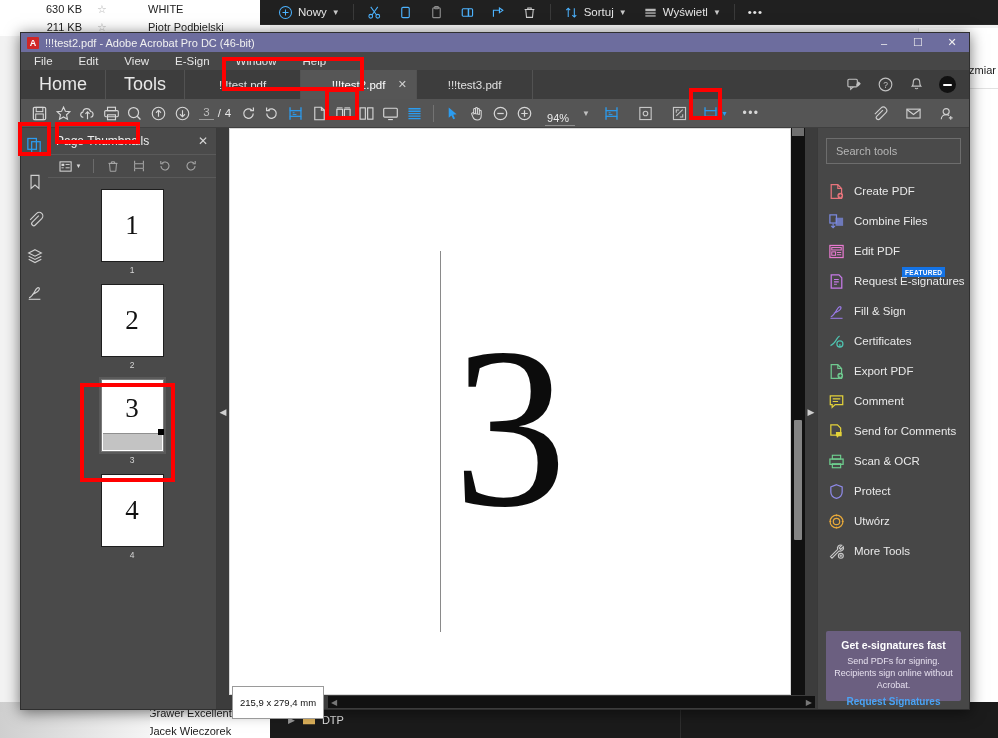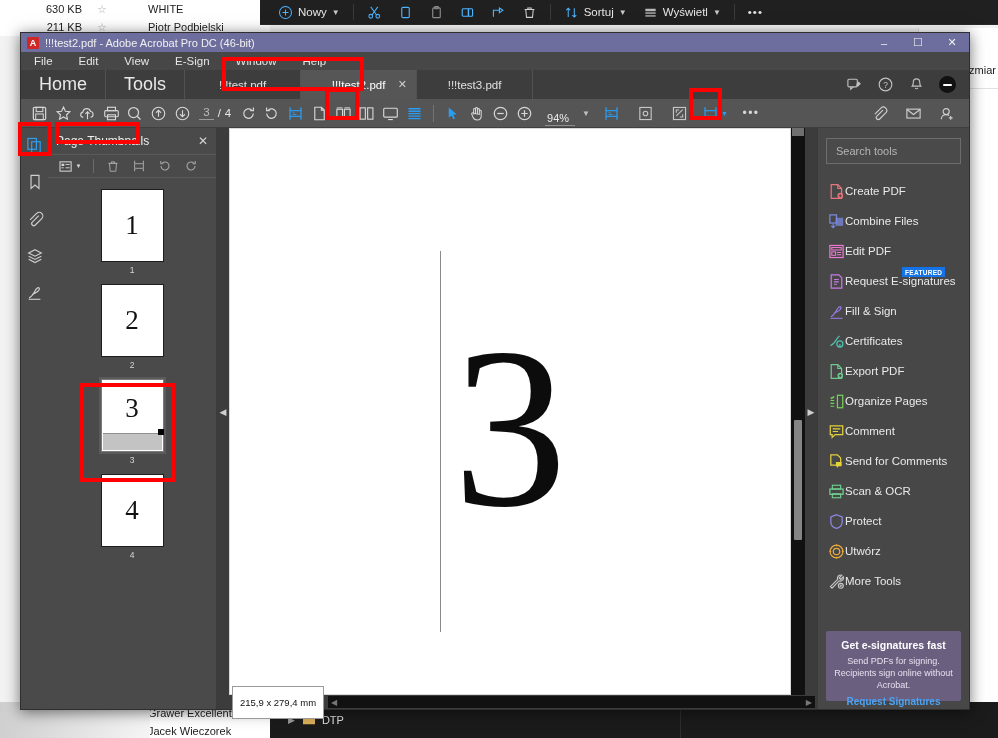--- a/index.html
+++ b/index.html
@@ -248,21 +248,21 @@
     width:152px; background:#474747; flex-shrink:0;
     display:flex; flex-direction:column; padding-top:10px;
     border-left:1px solid #3a3a3a; position:relative;
   }
   #searchtools {
     height:26px; margin:0 8px 12px 8px; background:#4a4a4a;
     border:1px solid #6d6d6d; display:flex; align-items:center;
     padding:0 9px; font-size:11px; color:#b5b5b5;
   }
   .tool-row {
-    height:30px; display:flex; align-items:center; padding-left:10px; 
+    height:30px; display:flex; align-items:center; padding-left:10px; gap:9px;
     font-size:11.5px; color:#e9e9e9; position:relative;
   }
   .tool-ico { width:17px; height:17px; flex-shrink:0; }
   .featured {
     position:absolute; left:84px; top:1px; background:#1473e6; color:#fff;
     font-size:6.5px; font-weight:bold; padding:1.5px 3px; letter-spacing:.3px;
   }
   #promo {
     position:absolute; left:8px; right:8px; bottom:8px; height:70px;
     background:#6b5f80; border-radius:2px; padding:8px 8px 0 8px;
@@ -804,28 +804,20 @@
       <div class="tool-row">
         <svg class="tool-ico" viewBox="0 0 18 18">
           <path d="M3.4 1.8h7l4 4v10.4h-11z" fill="none" stroke="#6fc98f" stroke-width="1.3"></path>
           <path d="M10.4 1.8v4h4" fill="none" stroke="#6fc98f" stroke-width="1.2"></path>
           <circle cx="13" cy="13.4" r="3" fill="#6fc98f"></circle>
           <path d="M13 11.8v3.2M11.4 13.4h3.2" stroke="#474747" stroke-width="1.1"></path>
         </svg>
         <span>Export PDF</span>
       </div>
 
-      <div class="tool-row">
-        <svg class="tool-ico" viewBox="0 0 18 18">
-          <rect x="10" y="2.4" width="5.6" height="13.2" fill="none" stroke="#74d05a" stroke-width="1.3"></rect>
-          <path d="M2.6 5h4M2.6 8h4M2.6 11h4M2.6 14h4" stroke="#74d05a" stroke-width="1.2"></path>
-          <path d="M6.4 3.4L3.4 6.4" stroke="#74d05a" stroke-width="1.2"></path>
-        </svg>
-        <span>Organize Pages</span>
-      </div>
 
       <div class="tool-row">
         <svg class="tool-ico" viewBox="0 0 18 18">
           <path d="M2.4 3h13.2v9.2h-8l-3.2 3v-3H2.4z" fill="none" stroke="#e3d23a" stroke-width="1.3"></path>
           <path d="M5 6.2h8M5 9h5.6" stroke="#e3d23a" stroke-width="1.1"></path>
         </svg>
         <span>Comment</span>
       </div>
 
       <div class="tool-row">

